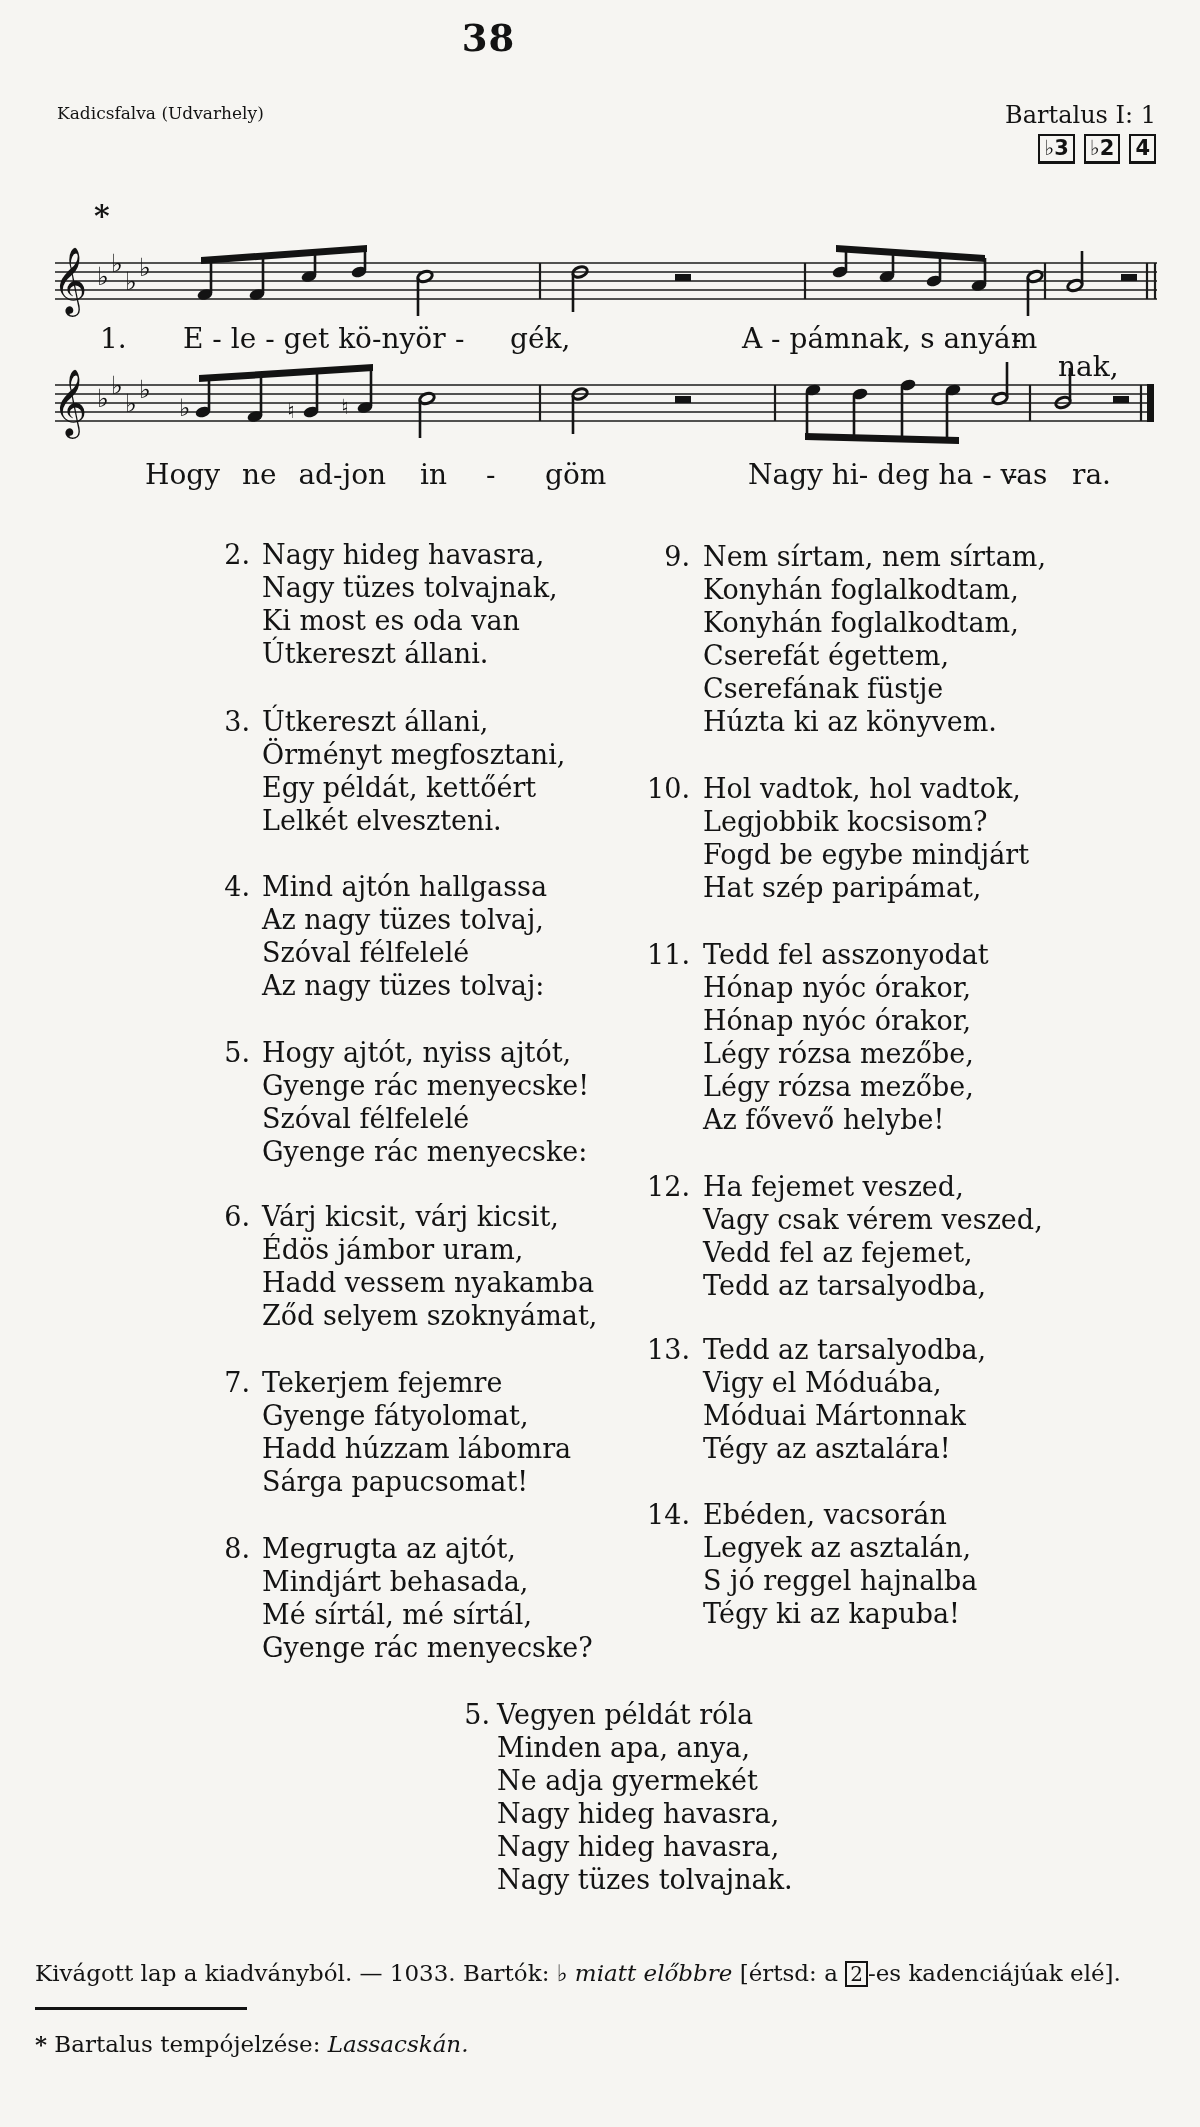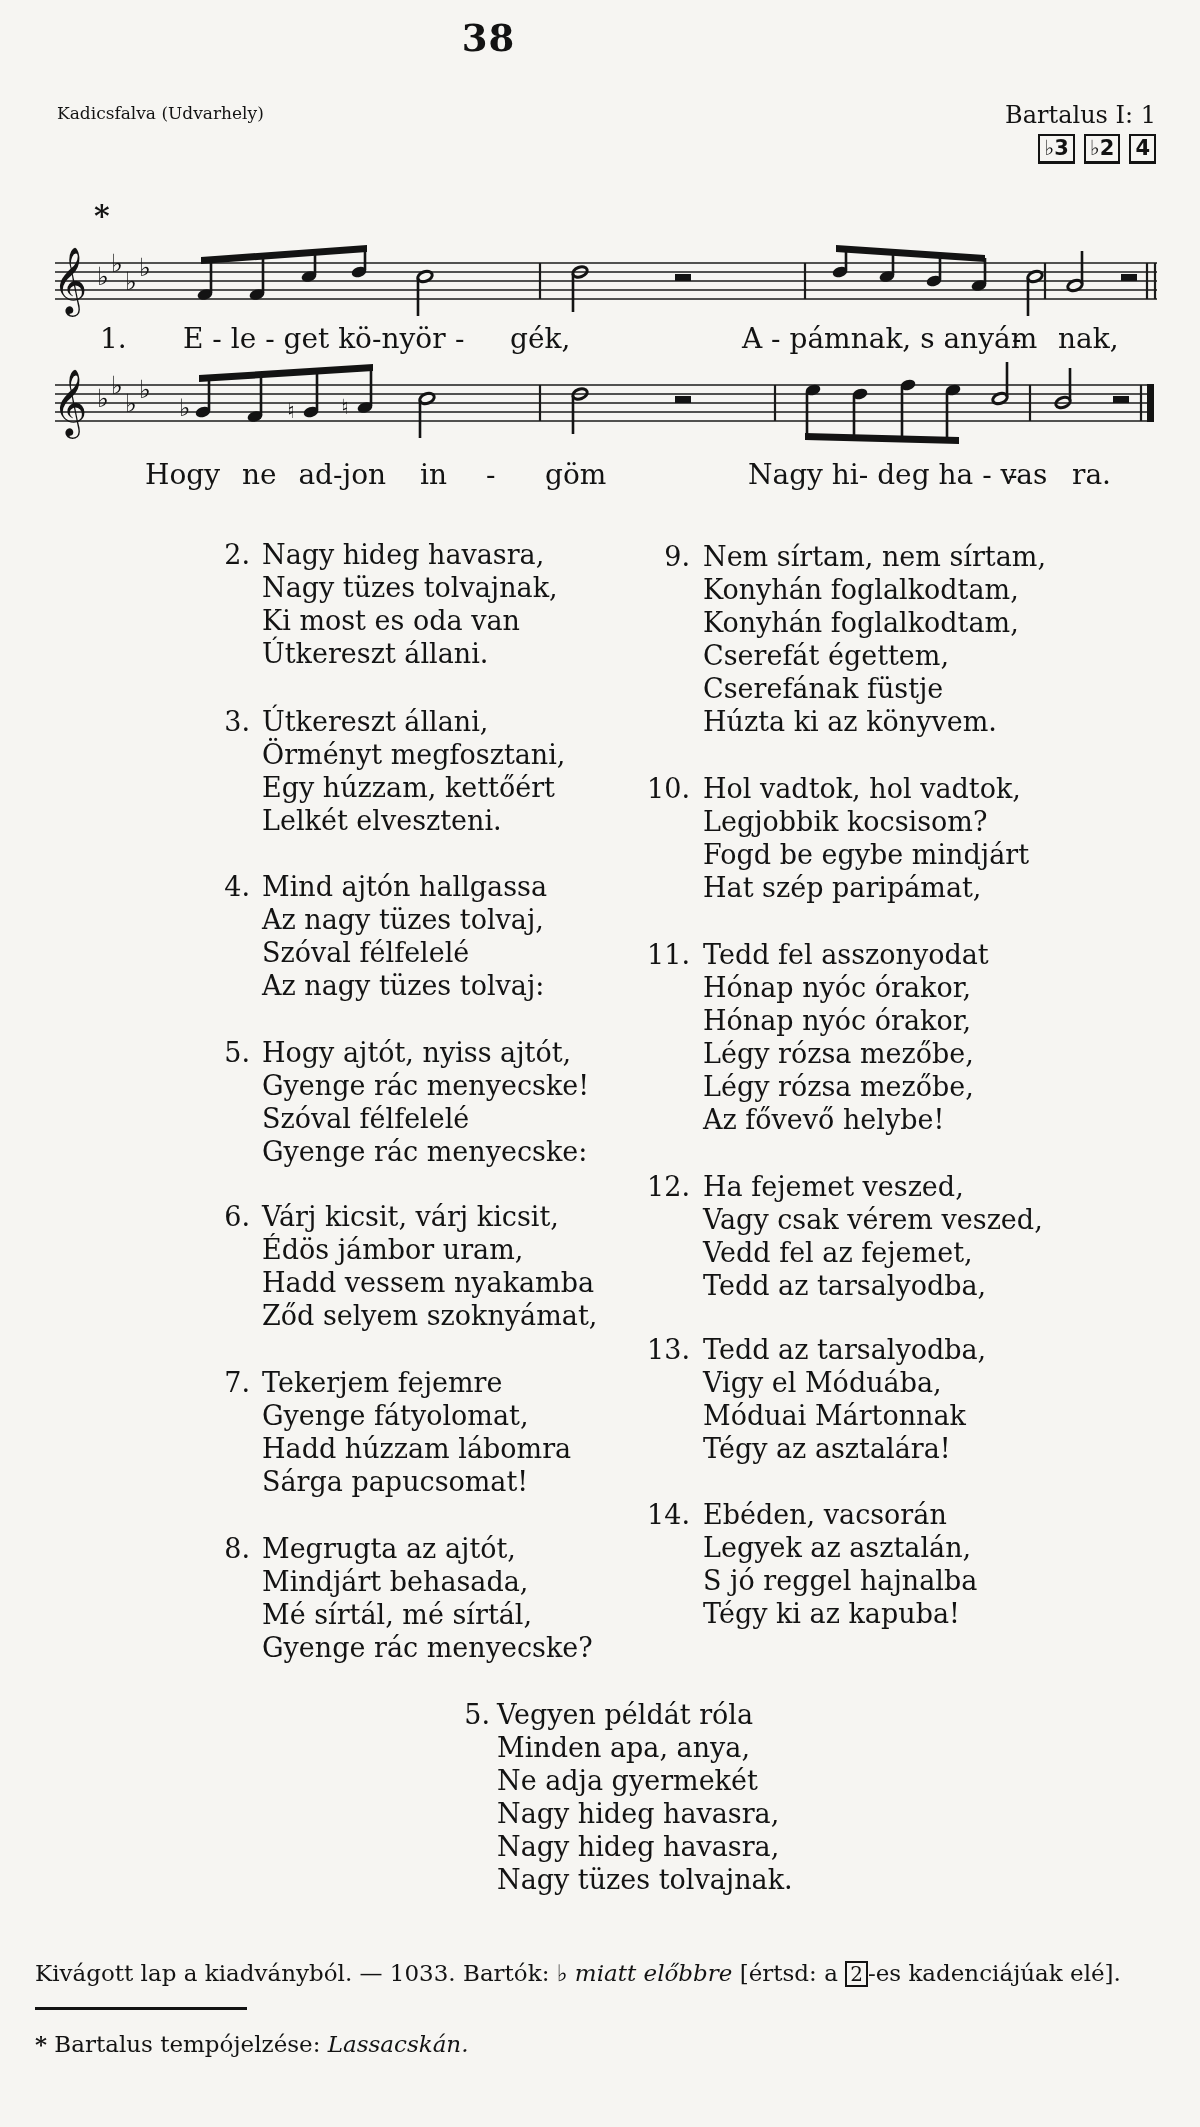--- a/index.html
+++ b/index.html
@@ -122,21 +122,21 @@
   </g>
 </svg>
 
 <div class="lyric-line" style="top:322px;">
     <span style="left: 100px;">1.</span>
     <span style="left: 183px;">E - le - get kö-nyör</span>
     <span style="left: 455px;">-</span>
     <span style="left: 510px;">gék,</span>
     <span style="left: 742px; text-align: right;">A - pámnak, s anyám</span>
     <span style="left: 1012px;">-</span>
-    <span style="left: 1058px;">nak,</span>
+    <span style="left: 1058px; margin-top: 28px;">nak,</span>
   </div>
 
 <svg style="left:35px;top:352px;" width="1130" height="115" viewBox="0 0 1130 115">
   <g>
     <line class="staffline" x1="20" y1="33" x2="1119" y2="33"></line>
     <line class="staffline" x1="20" y1="42" x2="1119" y2="42"></line>
     <line class="staffline" x1="20" y1="51" x2="1119" y2="51"></line>
     <line class="staffline" x1="20" y1="60" x2="1119" y2="60"></line>
     <line class="staffline" x1="20" y1="69" x2="1119" y2="69"></line>
   </g>
@@ -219,21 +219,21 @@
         <div>Nagy tüzes tolvajnak,</div>
         <div>Ki most es oda van</div>
         <div>Útkereszt állani.</div>
       </div>
     </div>
     <div class="verse" style="top: 705px;">
       <span class="vnum" style="left: 190px;">3.</span>
       <div class="vlines" style="left: 262px;">
         <div>Útkereszt állani,</div>
         <div>Örményt megfosztani,</div>
-        <div>Egy húzzam, kettőért</div>
+        <div>Egy példát, kettőért</div>
         <div>Lelkét elveszteni.</div>
       </div>
     </div>
     <div class="verse" style="top: 870px;">
       <span class="vnum" style="left: 190px;">4.</span>
       <div class="vlines" style="left: 262px;">
         <div>Mind ajtón hallgassa</div>
         <div>Az nagy tüzes tolvaj,</div>
         <div>Szóval félfelelé</div>
         <div>Az nagy tüzes tolvaj:</div>

